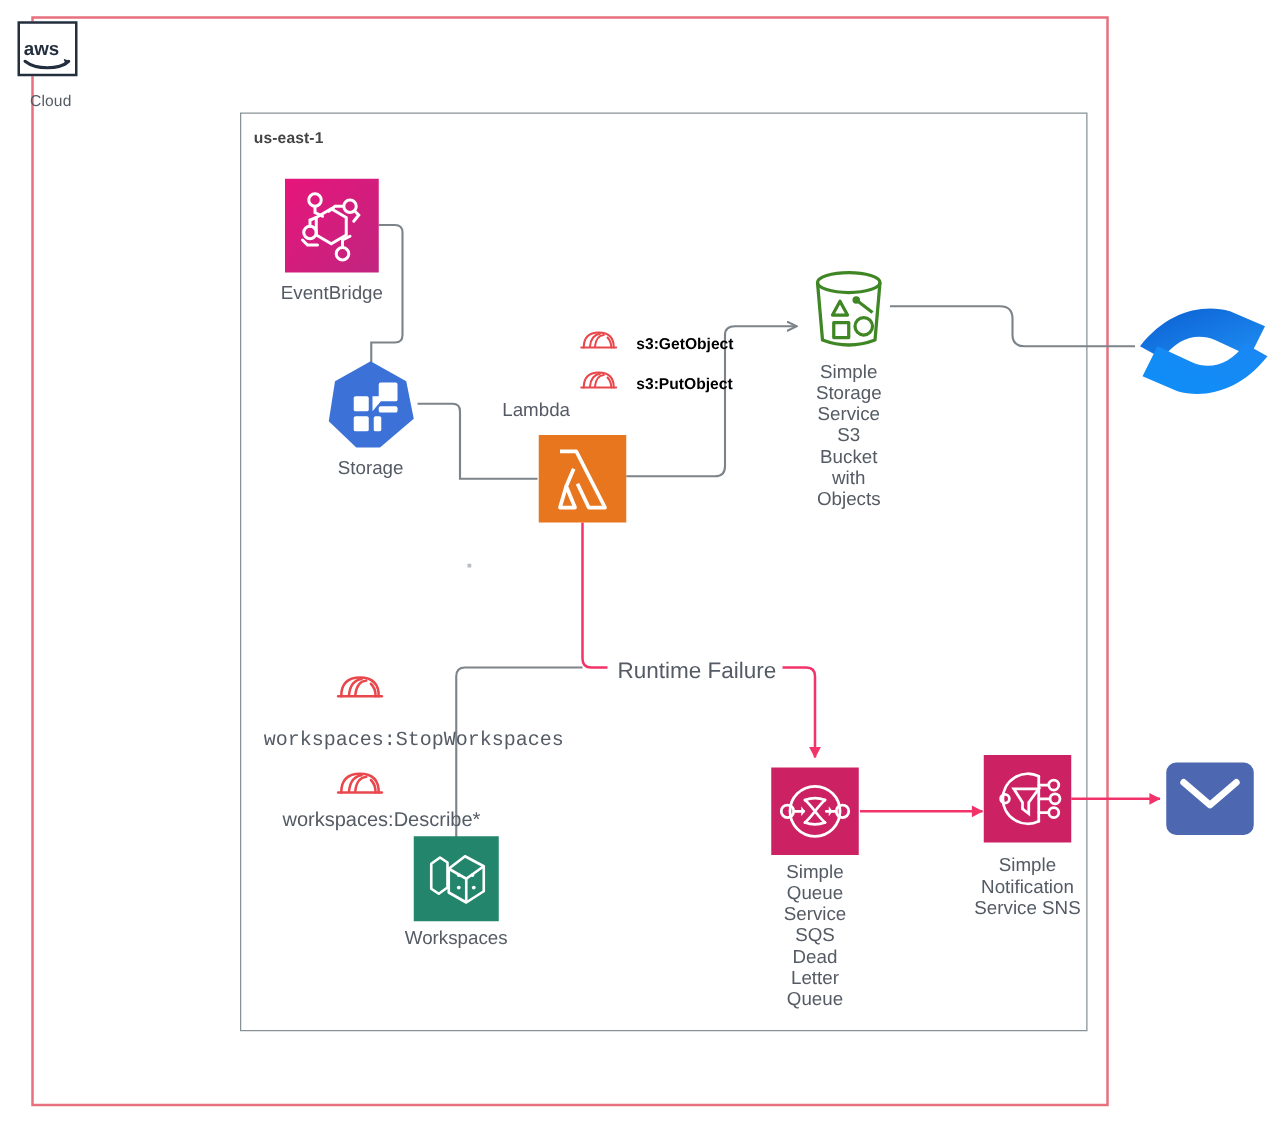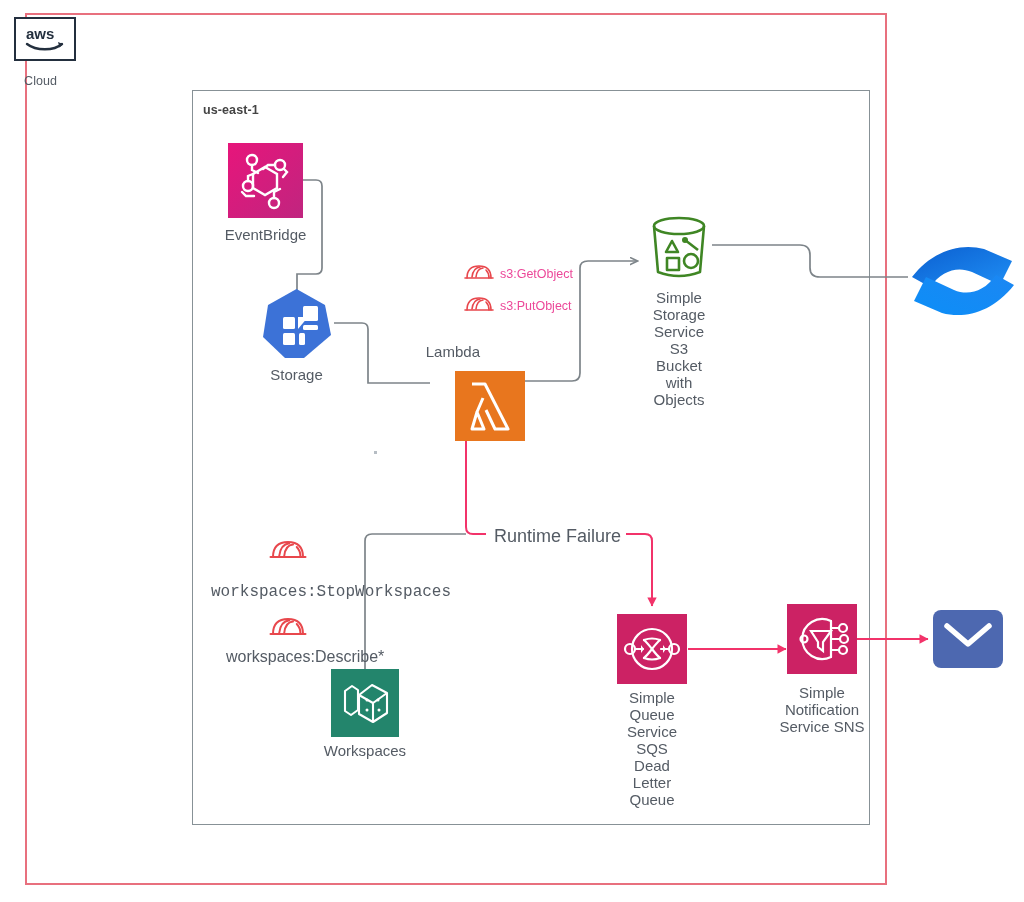--- a/index.html
+++ b/index.html
@@ -9,23 +9,23 @@
     color:#545b64;
   }
   #canvas{position:absolute;left:0;top:0;width:1024px;height:902px;}
 
   
   .cloud-boundary{
     position:absolute;left:25px;top:13px;width:862px;height:872px;
     border:2px solid #e8707e;box-sizing:border-box;background:transparent;
   }
   .aws-logo{
-    position:absolute;left:14px;top:17px;width:62px;height:44px;
+    position:absolute;left:14px;top:17px;width:48px;height:44px;
     border:2px solid #232f3e;box-sizing:border-box;background:#ffffff;
-    display:flex;align-items:center;justify-content:center;
+    display:flex;align-items:flex-end;justify-content:center;
   }
   .cloud-label{
     position:absolute;left:24px;top:74px;font-size:12.5px;color:#545b64;
     letter-spacing:.1px;
   }
   .region-boundary{
     position:absolute;left:192px;top:90px;width:678px;height:735px;
     border:1.5px solid #879196;box-sizing:border-box;background:transparent;
   }
   .region-label{
@@ -48,21 +48,21 @@
   .lambda-icon{width:70px;height:70px;background:#e8761e;}
   
   .ws-icon{width:68px;height:68px;background:#23856c;}
   
   .sq-icon{width:70px;height:70px;background:#cc2264;}
   
   .mail-icon{width:70px;height:58px;background:#4d68b0;border-radius:8px;
     display:flex;align-items:center;justify-content:center;}
 
   .policy{position:absolute;display:flex;align-items:center;gap:6px;}
-  .policy .plabel{font-size:12.5px;color:#ec4899;font-weight:400;white-space:nowrap;}
+  .policy .plabel{font-size:12.5px;color:#000000;font-weight:700;white-space:nowrap;margin-left:9px;}
 
   .edge-label{
     position:absolute;font-size:18px;color:#545b64;background:#ffffff;
     padding:0 5px;white-space:nowrap;
   }
   .tiny-dot{position:absolute;left:374px;top:451px;width:3px;height:3px;
     background:#b6bdc4;}
 </style>
 </head>
 <body>
@@ -155,21 +155,21 @@
         <rect x="40" y="46" width="6" height="12" rx="1.5"></rect>
         <rect x="44" y="19" width="15" height="15" rx="1.5"></rect>
         <rect x="44" y="38" width="15" height="5" rx="1.5"></rect>
         <polygon points="39,30 49,30 39,42"></polygon>
       </g>
     </svg>
   </div>
   <div class="caption" style="top:79px;">Storage</div>
 </div>
 
-<div class="node" style="left:455px;top:348px;margin-top:23px;">
+<div class="node" style="left:431px;top:348px;">
   <div class="icon lambda-icon">
     <svg width="70" height="70" viewBox="0 0 70 70">
       <g fill="none" stroke="#ffffff" stroke-width="3" stroke-linejoin="round">
         <path d="M17,13 L30,13 L53,58 L40,58 L31,39"></path>
         <path d="M28,27 L22,41 L29,58 L17,58 L22,41"></path>
       </g>
     </svg>
   </div>
   <div class="caption" style="top:-28px;left:-65px;transform:none;text-align:right;width:90px;">Lambda</div>
 </div>

